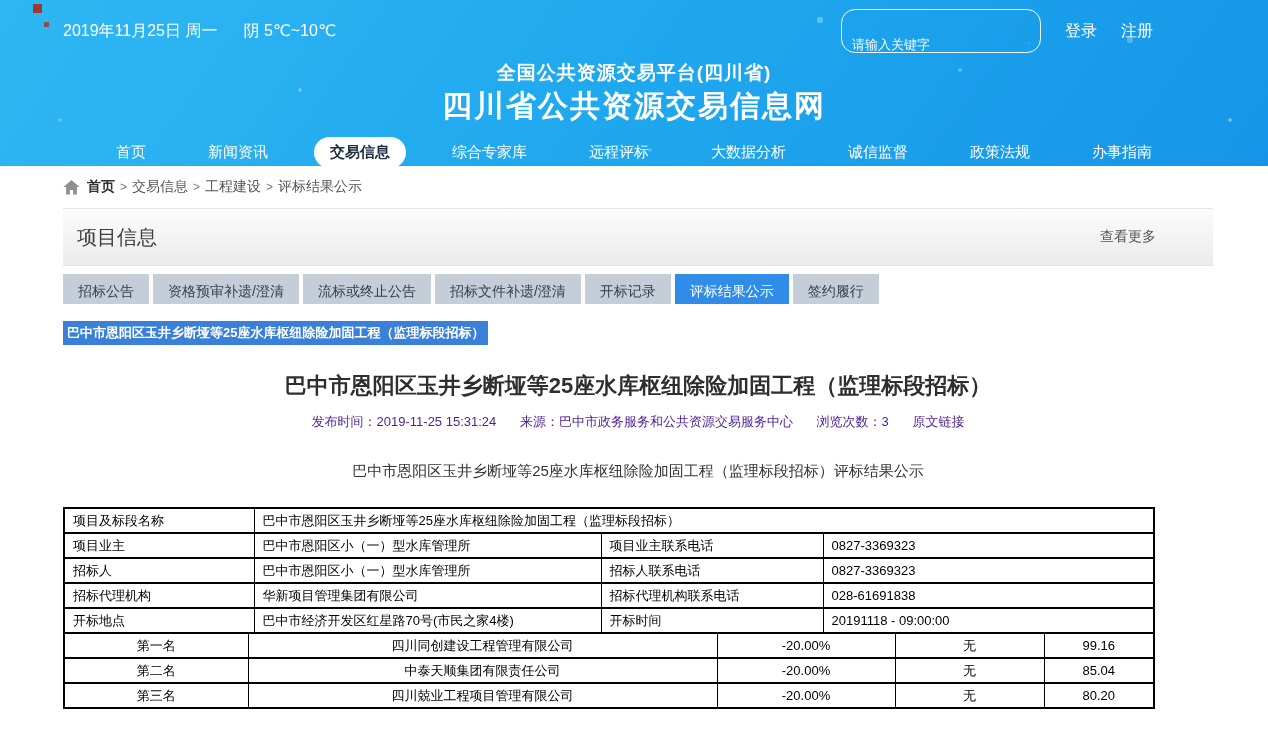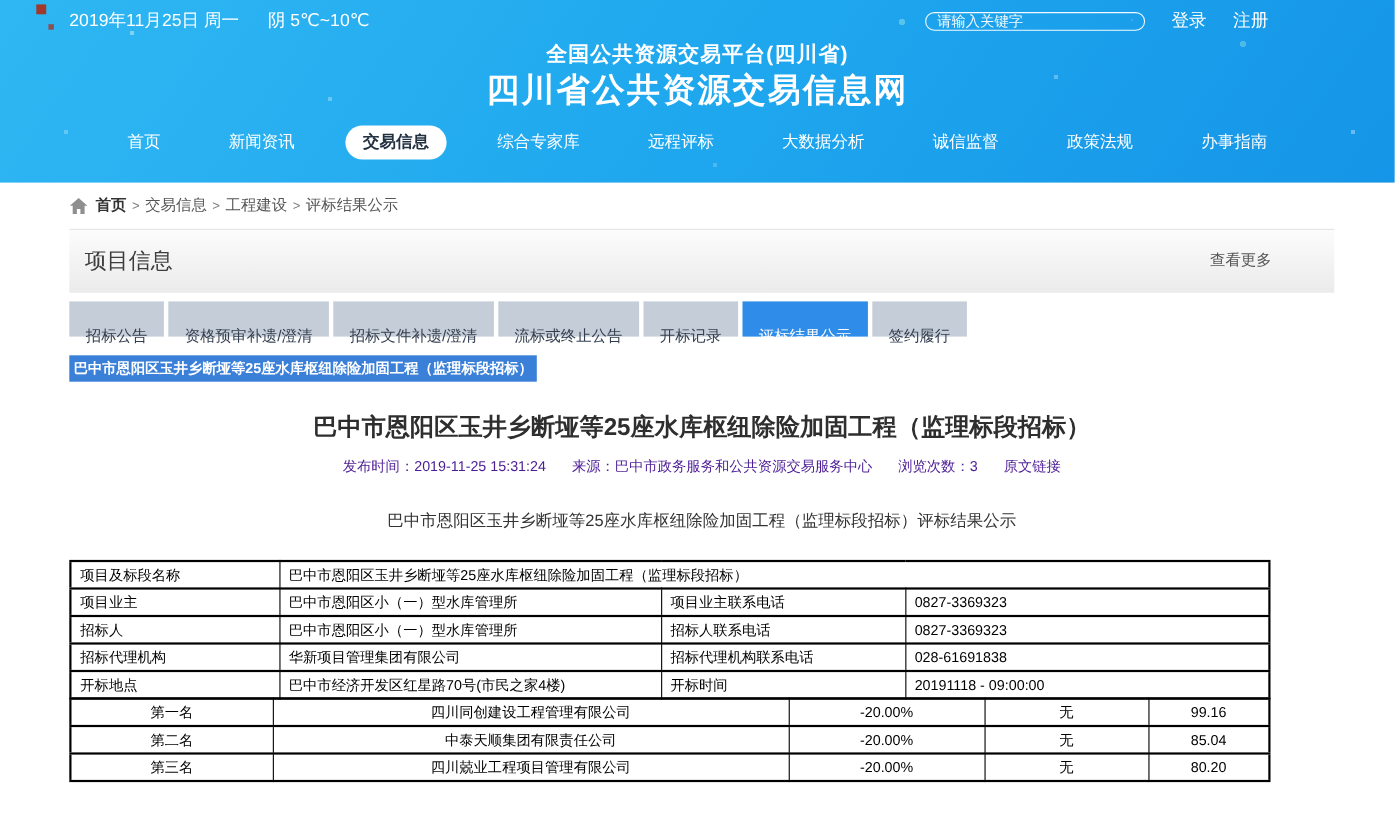--- a/index.html
+++ b/index.html
@@ -19,21 +19,21 @@
        radial-gradient(circle 2px at 1230px 120px, rgba(255,255,255,.7) 98%, transparent),
        radial-gradient(circle 2px at 60px 120px, rgba(255,255,255,.5) 98%, transparent),
        radial-gradient(circle 2px at 650px 150px, rgba(255,255,255,.4) 98%, transparent); }
   .deco-red { position:absolute; width:9px; height:9px; background:#a2372c; left:33px; top:4px; }
   .deco-red2 { top:22px; left:44px; width:5px; height:5px; opacity:.8; }
 
   .topbar { position:relative; display:flex; justify-content:space-between; align-items:center;
             padding:9px 115px 0 63px; font-size:16px; }
   .topbar-left { display:flex; gap:26px; }
   .topbar-right { display:flex; align-items:center; gap:24px; }
-  .searchbox { display:flex; align-items:flex-end; width:200px; height:17px;
+  .searchbox { display:flex; align-items:flex-end; width:200px; height:44px;
                border:1px solid rgba(255,255,255,.95); border-radius:14px; padding:0 10px; }
   .searchbox input { flex:1; background:transparent; border:none; outline:none;
                      color:#fff; font-size:13px; font-family:inherit; }
   .searchbox input::placeholder { color:#fff; opacity:.95; }
   .search-ic { width:18px; height:18px; cursor:pointer; }
   .auth-link { cursor:pointer; font-size:16px; }
 
   .site-titles { position:relative; text-align:center; margin-top:8px; line-height:1.3; }
   .site-sub { font-size:19px; font-weight:bold; letter-spacing:1px; }
   .site-main { font-size:30px; font-weight:bold; letter-spacing:2px; }
@@ -54,21 +54,21 @@
   
   .container { width:1150px; margin-left:63px; }
 
   .section-bar { height:58px; display:flex; align-items:center; justify-content:space-between;
                  background:linear-gradient(#fcfcfc,#ebebeb); border:1px solid #e4e4e4;
                  border-left:none; border-right:none; padding-left:14px; }
   .section-title { font-size:20px; color:#3d3d3d; }
   .section-more { font-size:14px; color:#555; padding-right:57px; cursor:pointer; }
 
   .tabs { display:flex; gap:4px; margin-top:8px; }
-  .tab { height:30px; line-height:30px; padding:16px 15px; background:#c5cdd8; color:#333f4f;
+  .tab { height:30px; line-height:30px; padding:2px 15px; background:#c5cdd8; color:#333f4f;
          font-size:14px; cursor:pointer; white-space:nowrap; }
   .tab.active { background:#2f8ce8; color:#fff; }
 
   .sel-link-wrap { margin-top:17px; }
   .sel-link { display:inline-block; background:#3b80d8; color:#fff; font-size:13px;
               font-weight:bold; padding:3px 4px; cursor:pointer; }
 
   .article-title { margin-top:26px; text-align:center; font-size:22px; font-weight:bold; color:#2e2e2e; }
   .article-meta { margin-top:12px; text-align:center; font-size:13px; color:#4c1d95; }
   .article-meta span { margin:0 10px; }
@@ -138,22 +138,22 @@
 <div class="container">
 
   <div class="section-bar">
     <span class="section-title">项目信息</span>
     <span class="section-more">查看更多</span>
   </div>
 
   <div class="tabs">
       <div class="tab">招标公告</div>
       <div class="tab">资格预审补遗/澄清</div>
+      <div class="tab">流标或终止公告</div>
       <div class="tab">招标文件补遗/澄清</div>
-      <div class="tab">流标或终止公告</div>
       <div class="tab">开标记录</div>
       <div class="tab active">评标结果公示</div>
       <div class="tab">签约履行</div>
     </div>
 
   <div class="sel-link-wrap">
     <span class="sel-link">巴中市恩阳区玉井乡断垭等25座水库枢纽除险加固工程（监理标段招标）</span>
   </div>
 
   <div class="article-title">巴中市恩阳区玉井乡断垭等25座水库枢纽除险加固工程（监理标段招标）</div>

